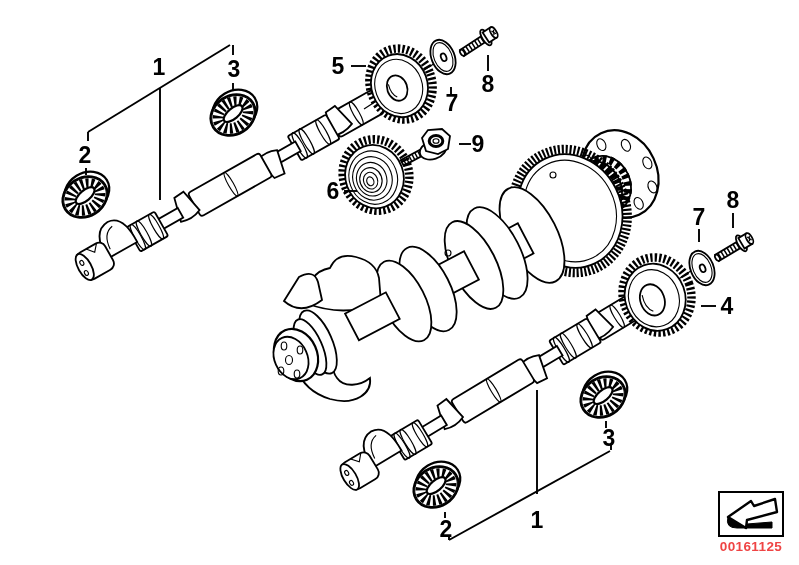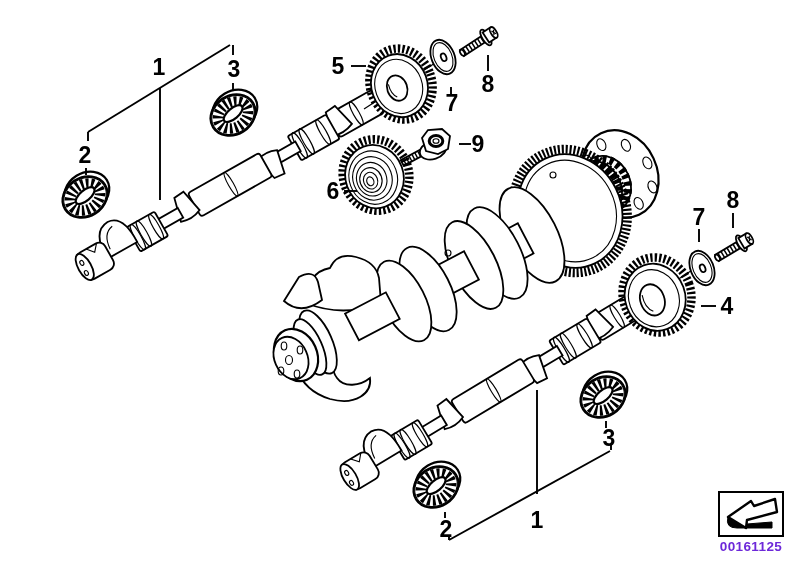--- a/index.html
+++ b/index.html
@@ -12,21 +12,21 @@
            cursor:default;user-select:none;}
   .wh{fill:#fff;stroke:#000;stroke-width:1.8;}
   .w2{fill:#fff;stroke:#000;stroke-width:2.2;}
   .thin{fill:none;stroke:#000;stroke-width:1.1;}
   .lead{fill:none;stroke:#000;stroke-width:1.9;}
   .axis{fill:none;stroke:#000;stroke-width:1.2;}
   .teeth{fill:none;stroke:#000;}
   #stampbox{position:absolute;left:718px;top:491px;width:66px;height:46px;
             border:2.5px solid #000;background:#fff;box-sizing:border-box;}
   #stampnum{position:absolute;left:710px;top:539px;width:82px;text-align:center;
-            font:bold 13.5px "Liberation Sans",sans-serif;color:#6d28d9;letter-spacing:.4px;}
+            font:bold 13.5px "Liberation Sans",sans-serif;color:#ef4444;letter-spacing:.4px;}
 </style>
 </head>
 <body>
 
 <div id="stage">
 
 <svg width="799" height="565" viewBox="0 0 799 565">
   <defs>
 
     <g id="bshaft">

